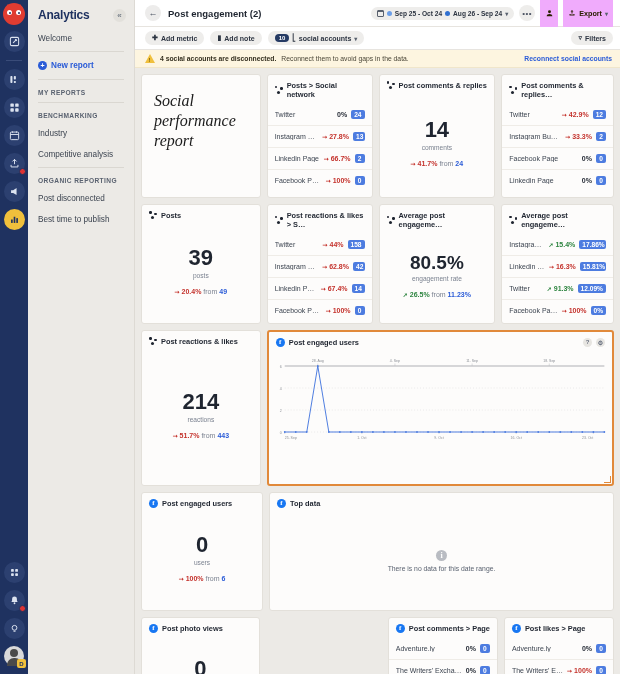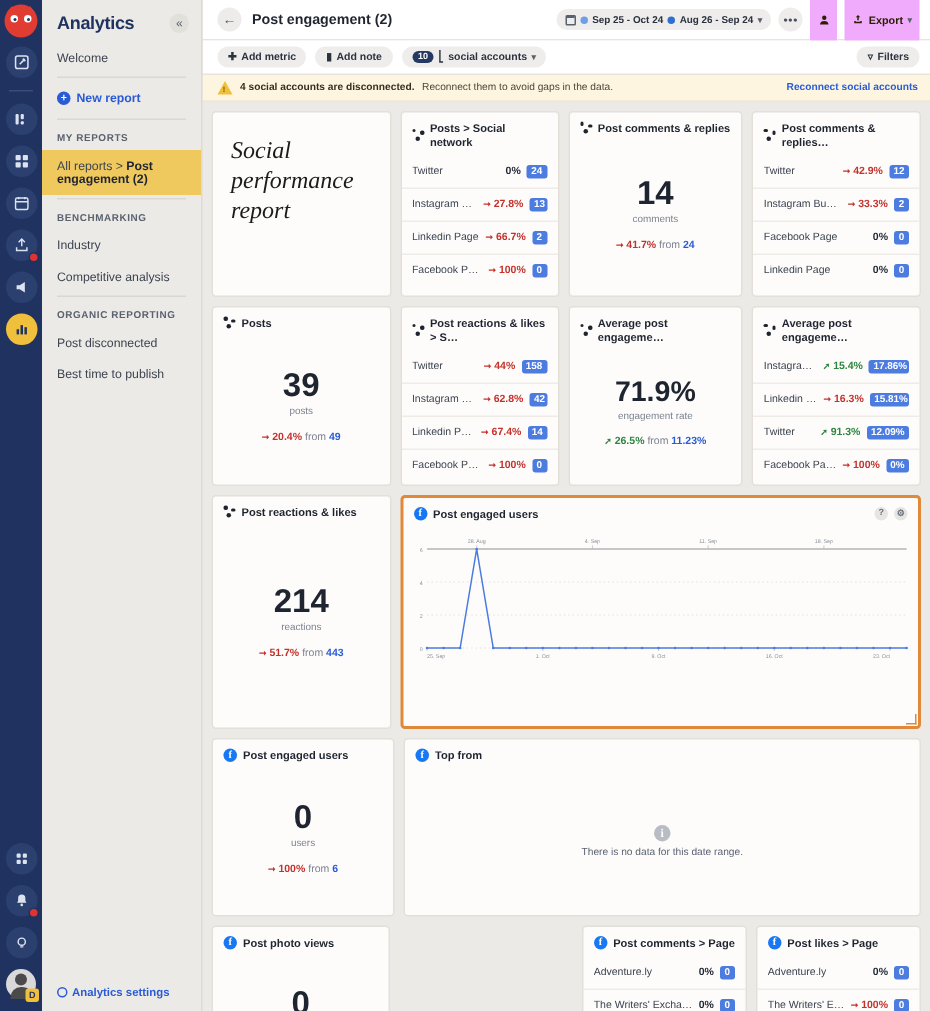--- a/index.html
+++ b/index.html
@@ -237,39 +237,31 @@
     </div>
     <div class="sb-link">Welcome</div>
     <div class="sb-hr"></div>
     <div class="sb-new">
       <span class="plus">+</span>
       <span>New report</span>
     </div>
     <div class="sb-hr"></div>
 
     <div class="sb-section">MY REPORTS</div>
-    <div class="sb-item sel">
-      <span class="muted">All reports &gt;</span>
-      <b>Post engagement (2)</b>
-    </div>
     <div class="sb-hr"></div>
 
     <div class="sb-section">BENCHMARKING</div>
     <div class="sb-item">Industry</div>
     <div class="sb-item">Competitive analysis</div>
     <div class="sb-hr"></div>
 
     <div class="sb-section">ORGANIC REPORTING</div>
     <div class="sb-item">Post disconnected</div>
     <div class="sb-item">Best time to publish</div>
 
-    <div class="sb-foot">
-      <span class="gear"></span>
-      <span>Analytics settings</span>
-    </div>
   </div>
 
   <div class="main">
 
     <div class="topbar">
       <div class="back-btn">←</div>
       <div class="page-title">Post engagement (2)</div>
       <div class="top-right">
         <div class="date-chip">
           <span class="cal-ic"></span>
@@ -470,21 +462,21 @@
         <div class="card" style="width:119px;">
           <div class="card-h">
             <span class="net-ic">
                 <i class="n1"></i>
                 <i class="n2"></i>
                 <i class="n3"></i>
               </span>
             <span>Average post engageme…</span>
           </div>
           <div class="big-wrap">
-            <div class="big-num sm">71.9%</div>
+            <div class="big-num sm">80.5%</div>
             <div class="big-lbl">engagement rate</div>
             <div class="big-delta">
               <span class="delta up"><span class="arr">➚</span> <span>26.5%</span></span>
               <span class="from">from</span>
               <span class="ref">11.23%</span>
             </div>
           </div>
         </div>
 
         <div class="card" style="width:115px;">
@@ -627,21 +619,21 @@
               <span class="delta down"><span class="arr">➞</span> <span>100%</span></span>
               <span class="from">from</span>
               <span class="ref">6</span>
             </div>
           </div>
         </div>
 
         <div class="card" style="flex:1 1 auto;">
           <div class="card-h">
             <span class="fb-ic">f</span>
-            <span>Top from</span>
+            <span>Top data</span>
           </div>
           <div class="nodata">
             <span class="i">i</span>
             <span class="t">There is no data for this date range.</span>
           </div>
         </div>
       </div>
 
       <div class="row" style="height:100px;">
         <div class="card" style="width:122px;">

